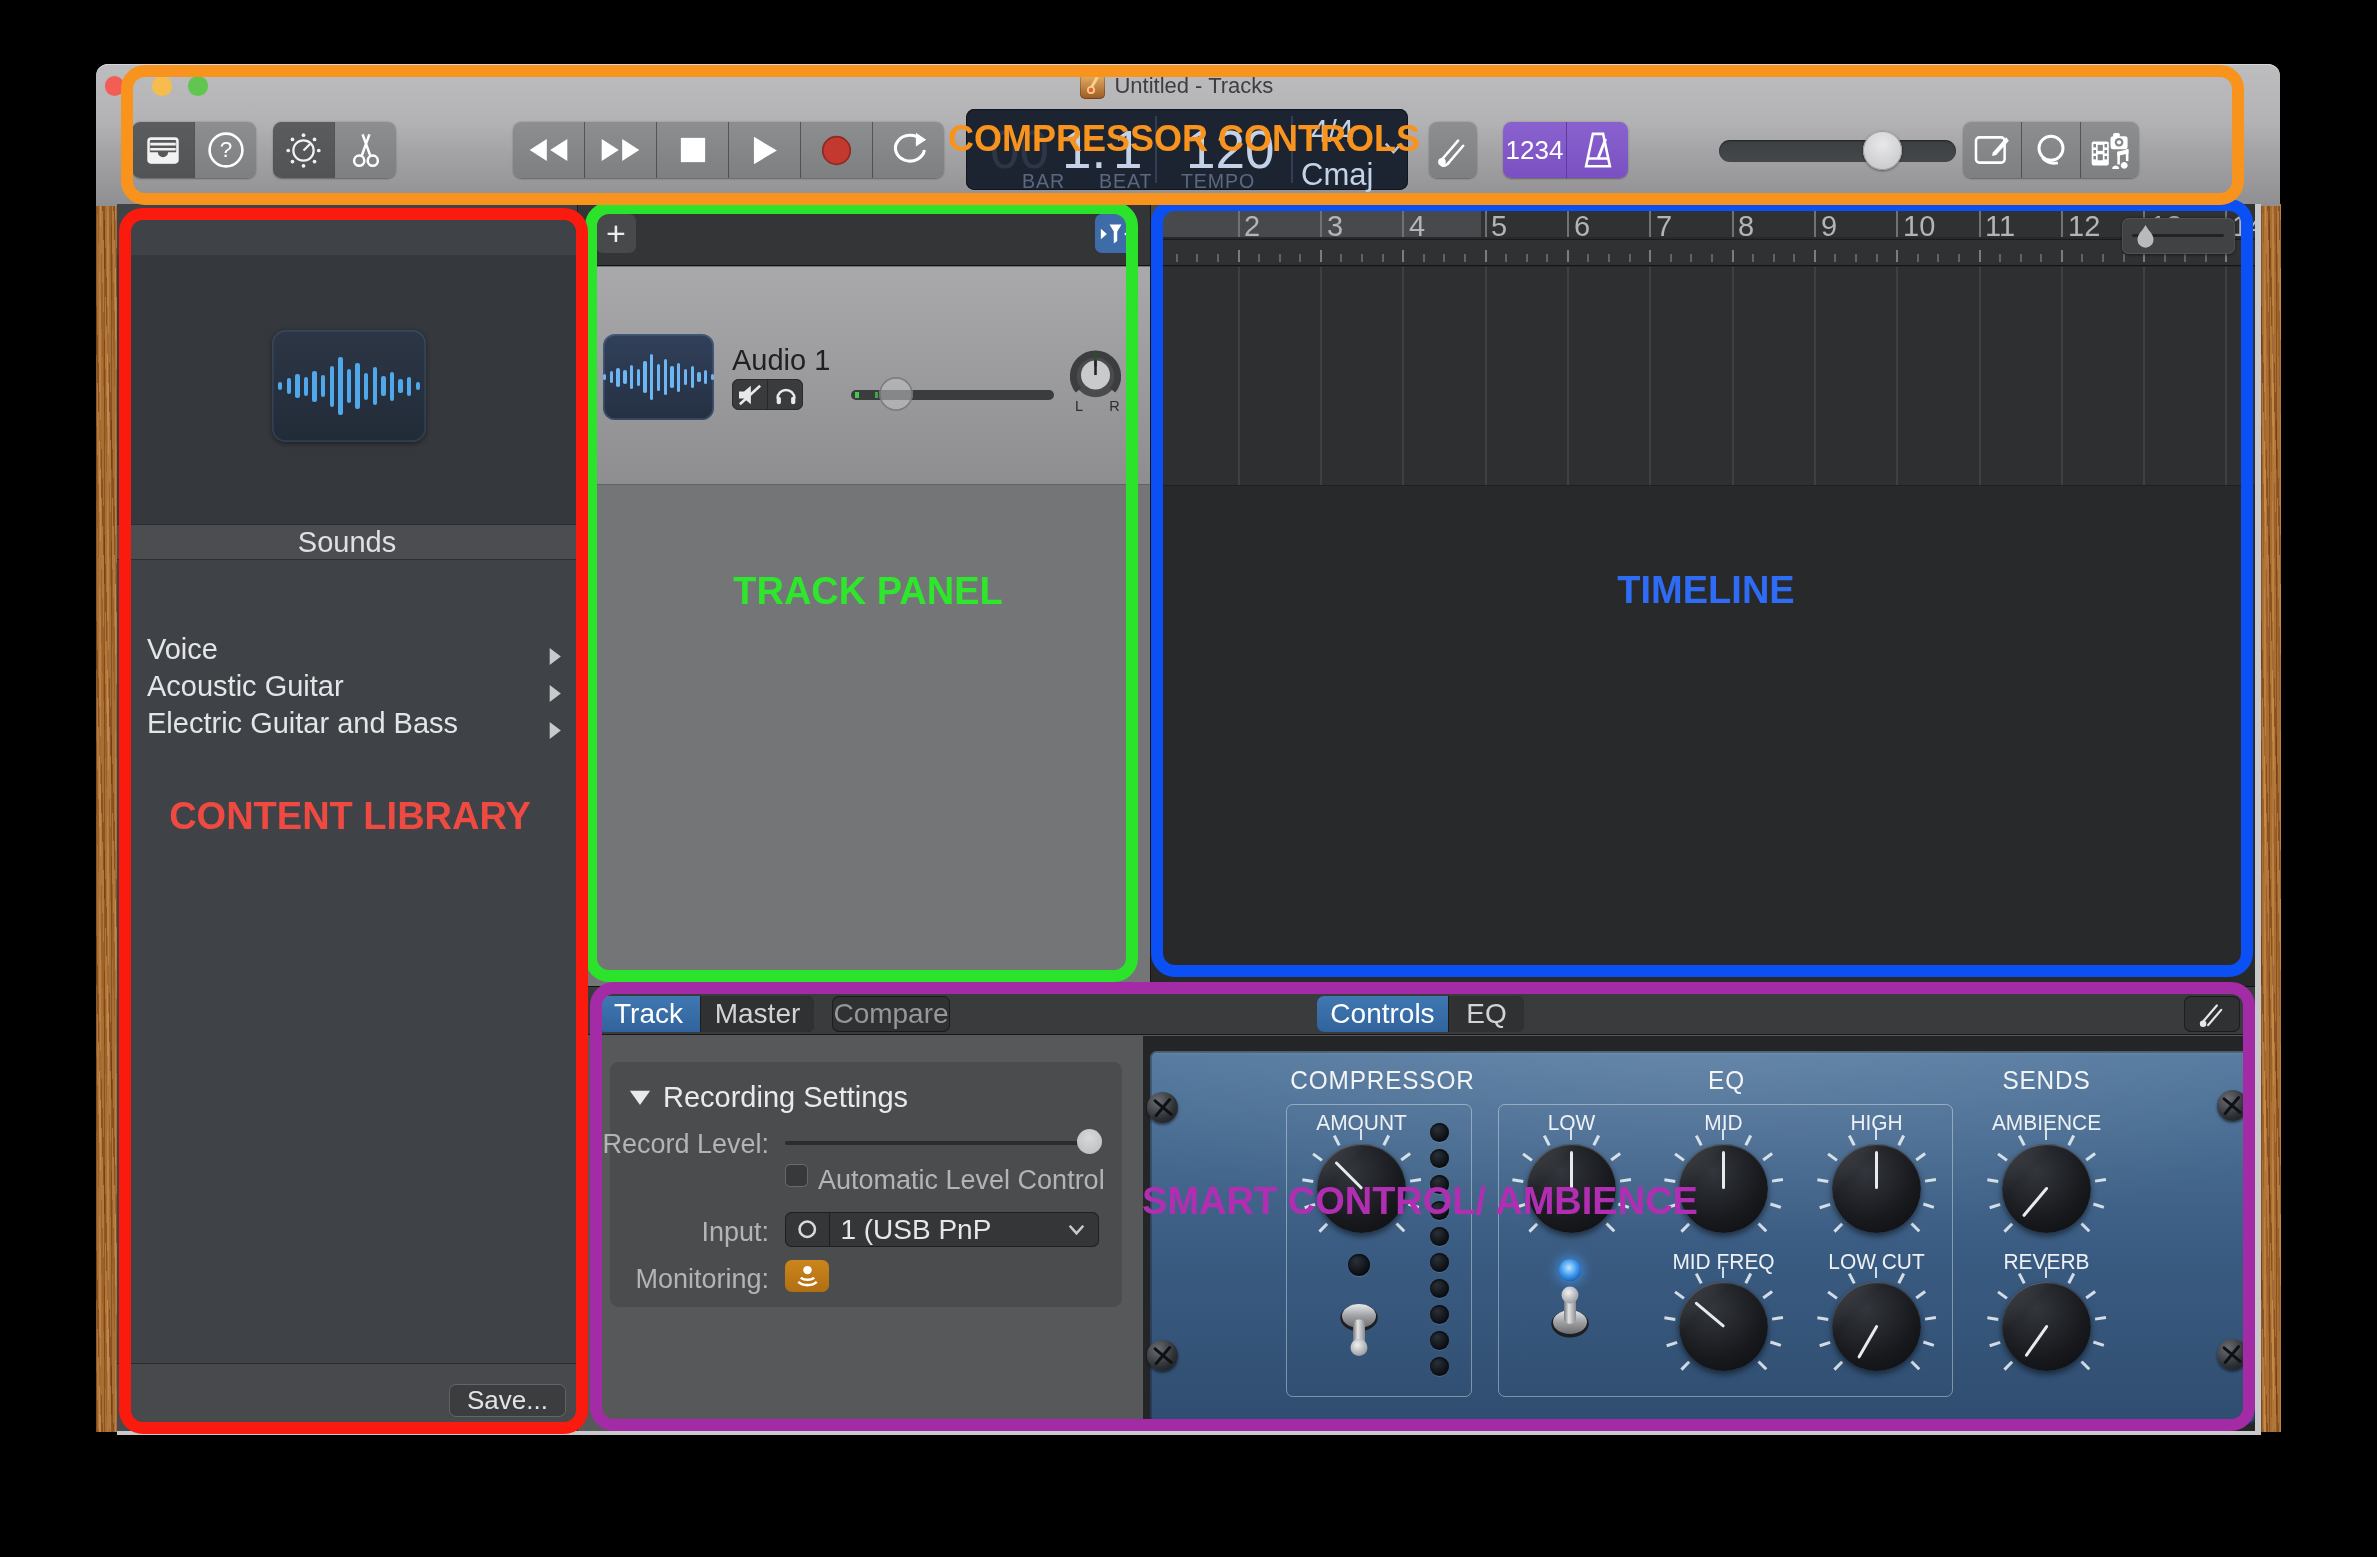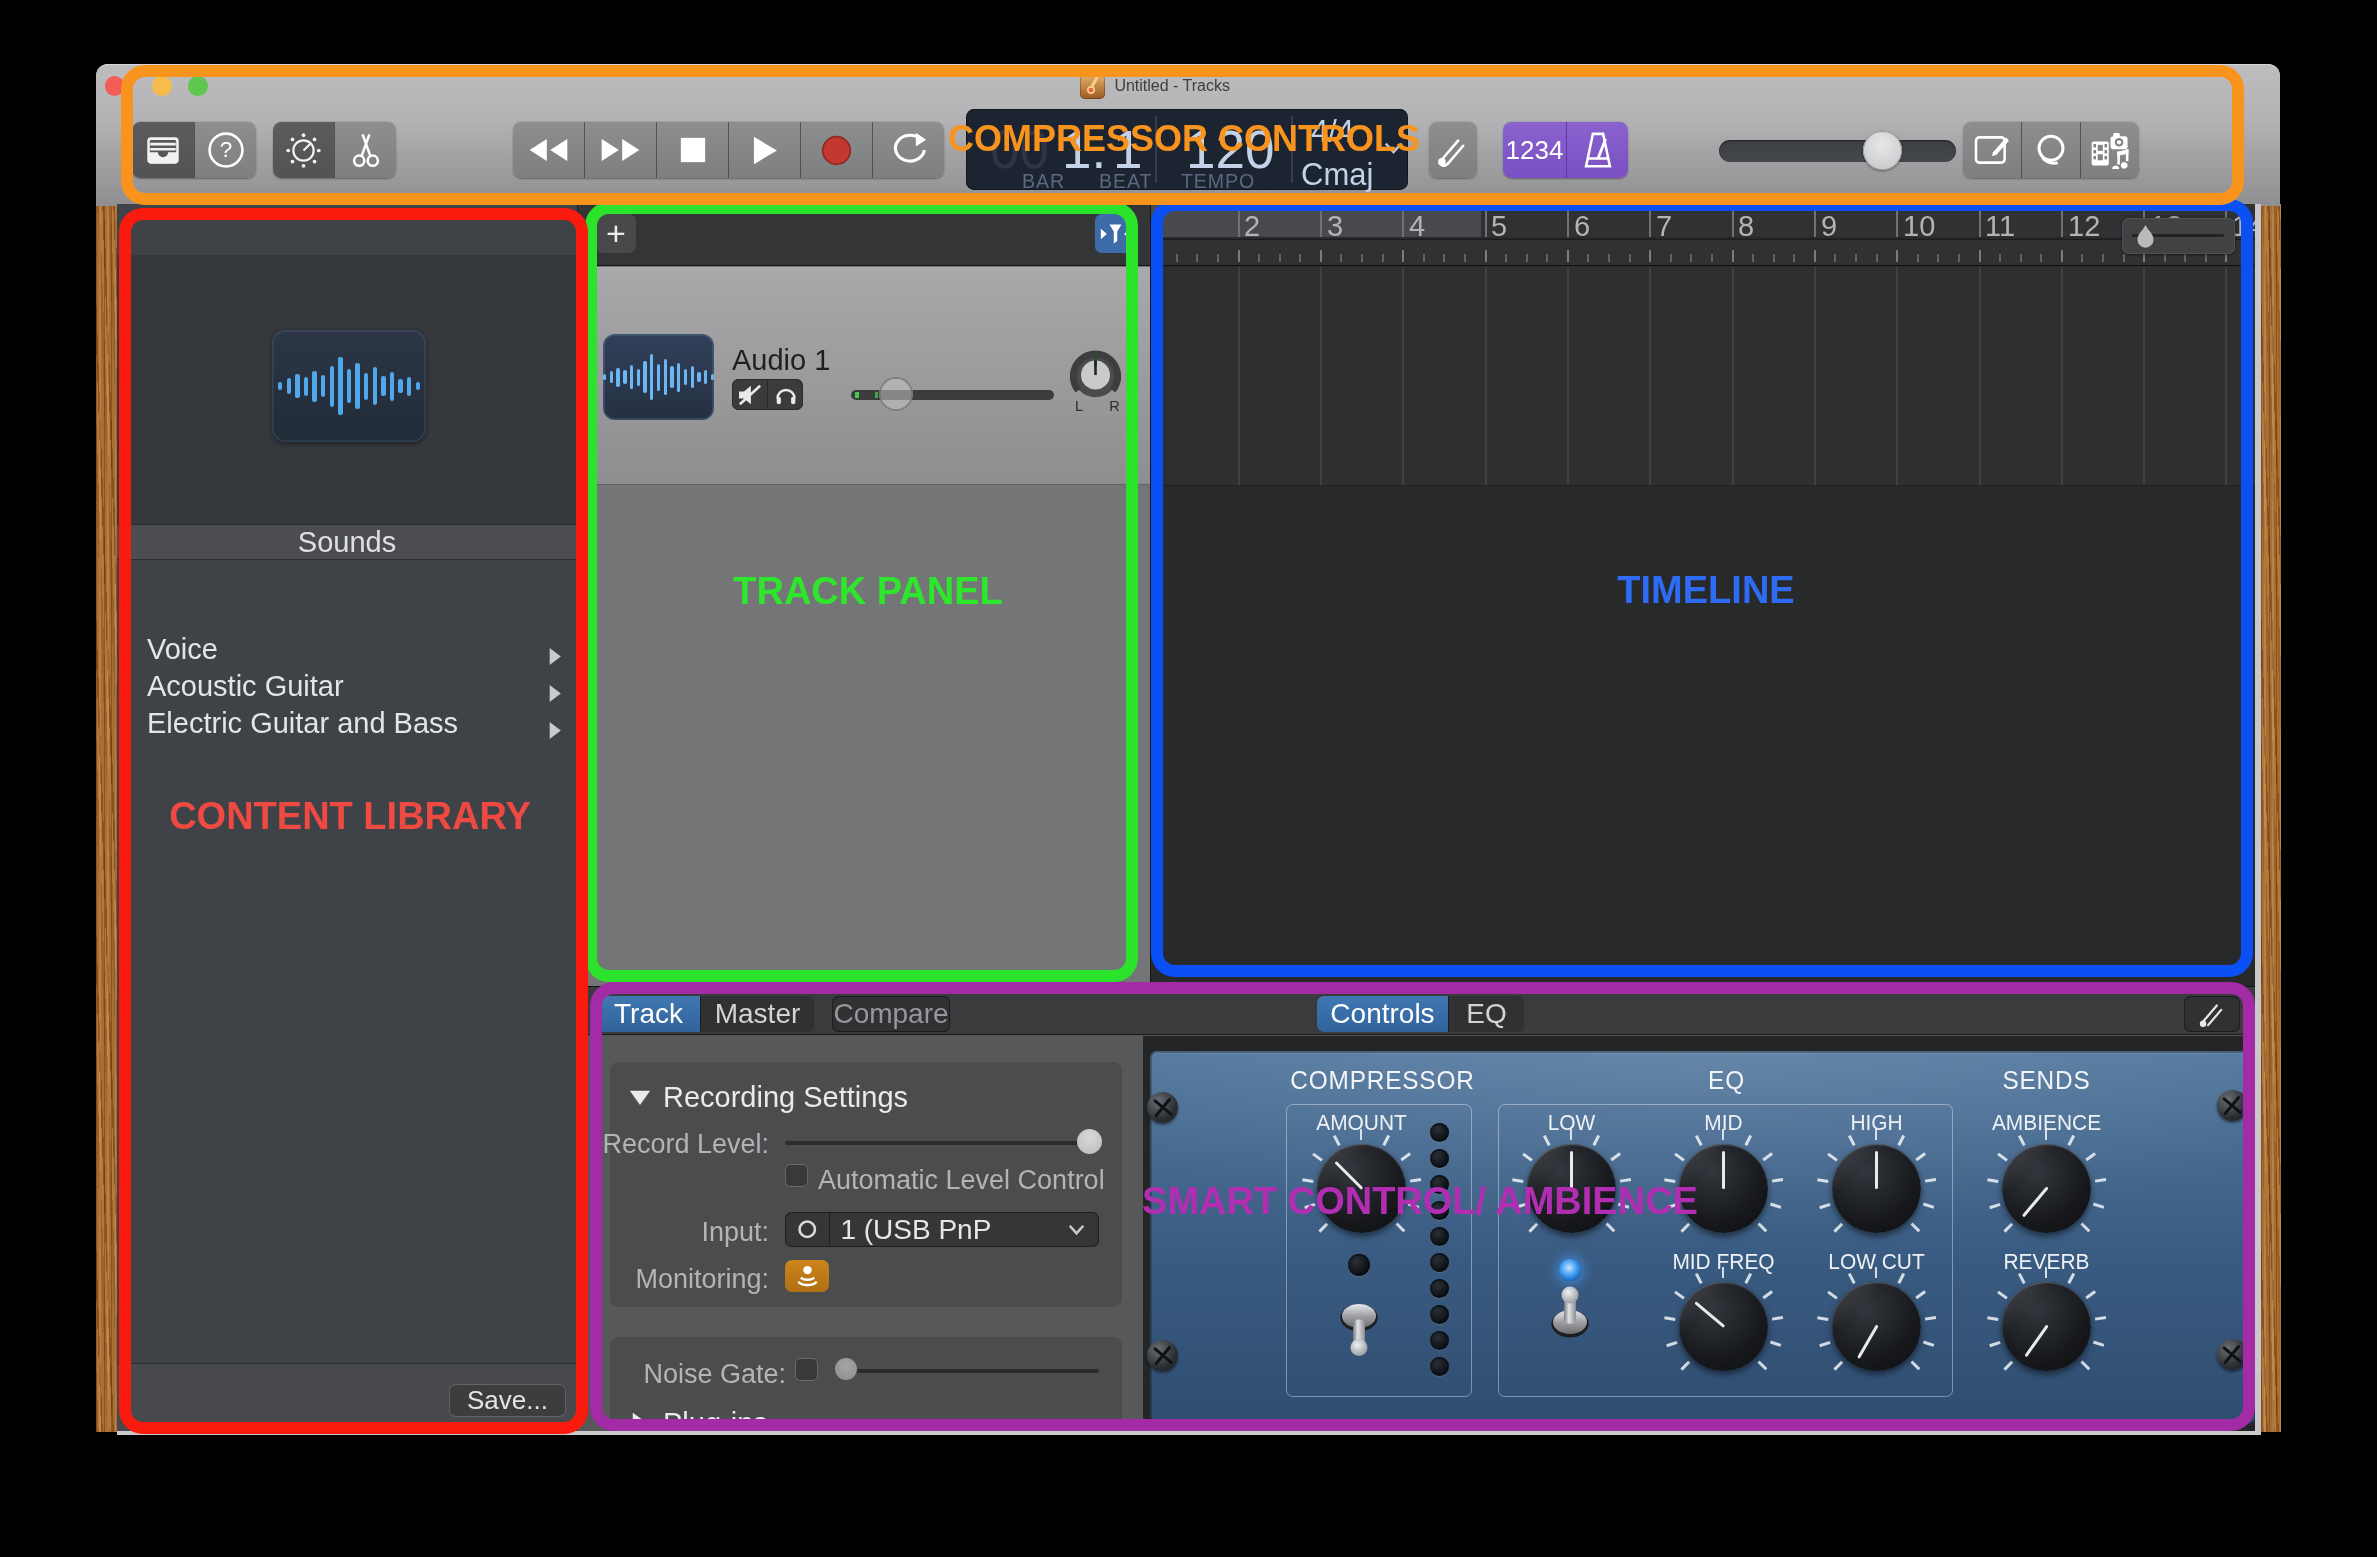--- a/index.html
+++ b/index.html
@@ -14,21 +14,21 @@
       linear-gradient(90deg,#7c4a1e,#ab7036 30%,#9a6128 70%,#6b3f18);}
   
   #toolbar{left:96px;top:64px;width:2184px;height:142px;border-radius:12px 12px 0 0;
     background:linear-gradient(#bdbdbf,#b3b3b5 40%,#a5a5a7 60%,#8f8f91);
     box-shadow:inset 0 0.9px 0 #d6d6d8;}
   .tl{position:absolute;top:12px;width:19.6px;height:19.6px;border-radius:50%;}
   #title-grp{position:absolute;top:9.4px;left:984px;height:26px;display:flex;align-items:center;gap:9.4px;}
   #title-icon{width:25px;height:25px;border-radius:5.1px;background:linear-gradient(#e8b36a,#9a5a20);position:relative;box-shadow:inset 0 0 0 0.9px rgba(0,0,0,.25);}
   #title-icon:before{content:"";position:absolute;left:6.8px;top:12px;width:8.5px;height:8.5px;border-radius:50%;background:#e8603a;box-shadow:inset 0 0 0 1.7px #f7ce8e;}
   #title-icon:after{content:"";position:absolute;left:13px;top:2.6px;width:2.6px;height:12px;background:#f7ce8e;transform:rotate(30deg);}
-  #win-title{font-size:16px;color:#3e3e40;font-weight:400;}
+  #win-title{font-size:22px;color:#3e3e40;font-weight:400;}
   .btn-grp{position:absolute;top:58px;height:56px;display:flex;border-radius:8.5px;overflow:hidden;
     box-shadow:0 0.9px 1.7px rgba(0,0,0,.35);}
   .tb-btn{height:56px;display:flex;align-items:center;justify-content:center;
     background:linear-gradient(#8d8e90,#7e7f81);}
   .tb-btn.dark{background:linear-gradient(#5b5c5e,#525355);}
   .tb-btn + .tb-btn{border-left:0.9px solid rgba(40,40,40,.55);}
   .tb-btn svg{display:block;}
   
   #lcd{left:870px;top:45px;width:442px;height:81px;border-radius:8.5px;background:#1d2431;
        box-shadow:inset 0 0 0 0.9px #11161f;}
@@ -623,30 +623,20 @@
           <div class="ins-label" style="right:353px;top:202px;">Monitoring:</div>
           <div id="mon-btn">
             <svg width="27" height="24" viewBox="0 0 32 28">
                 <circle cx="16" cy="7" r="5" fill="#fff"></circle>
                 <g fill="none" stroke="#fff" stroke-width="3">
                   <path d="M8 16 a11 8 0 0 0 16 0"></path>
                   <path d="M5 21 a14 10 0 0 0 22 0"></path>
                 </g>
               </svg>
           </div>
-        </div>
-        <div id="card-gate" class="card">
-          <div class="ins-label" style="right:336px;top:22px;">Noise Gate:</div>
-          <div class="checkbox" style="left:185px;top:21.3px;"></div>
-          <div class="slider-track" style="left:225px;top:32px;width:264px;"></div>
-          <div class="slider-knob" style="left:225px;top:21.3px;width:22px;height:22px;background:radial-gradient(circle at 50% 35%,#a3a4a6,#8c8d8f);"></div>
-          <svg class="abs" style="left:20.5px;top:75px;" width="17" height="22" viewBox="0 0 20 26">
-              <path d="M2 1 L2 25 L19 13 Z" fill="#e9eaeb"></path>
-            </svg>
-          <div class="abs ins-white" style="left:53px;top:70px;">Plug-ins</div>
         </div>
       </div>
       <div id="rack" class="abs">
         <div id="rack-blue" class="abs">
           <div class="screw" style="left:-2.6px;top:41px;"></div>
           <div class="screw" style="left:-2.6px;top:289px;"></div>
           <div class="screw" style="left:1067px;top:39px;"></div>
           <div class="screw" style="left:1067px;top:288px;"></div>
           <div class="rk-title" style="left:126px;top:13.7px;width:213px;text-align:center;">COMPRESSOR</div>
           <div class="rk-title" style="left:470px;top:13.7px;width:213px;text-align:center;">EQ</div>

